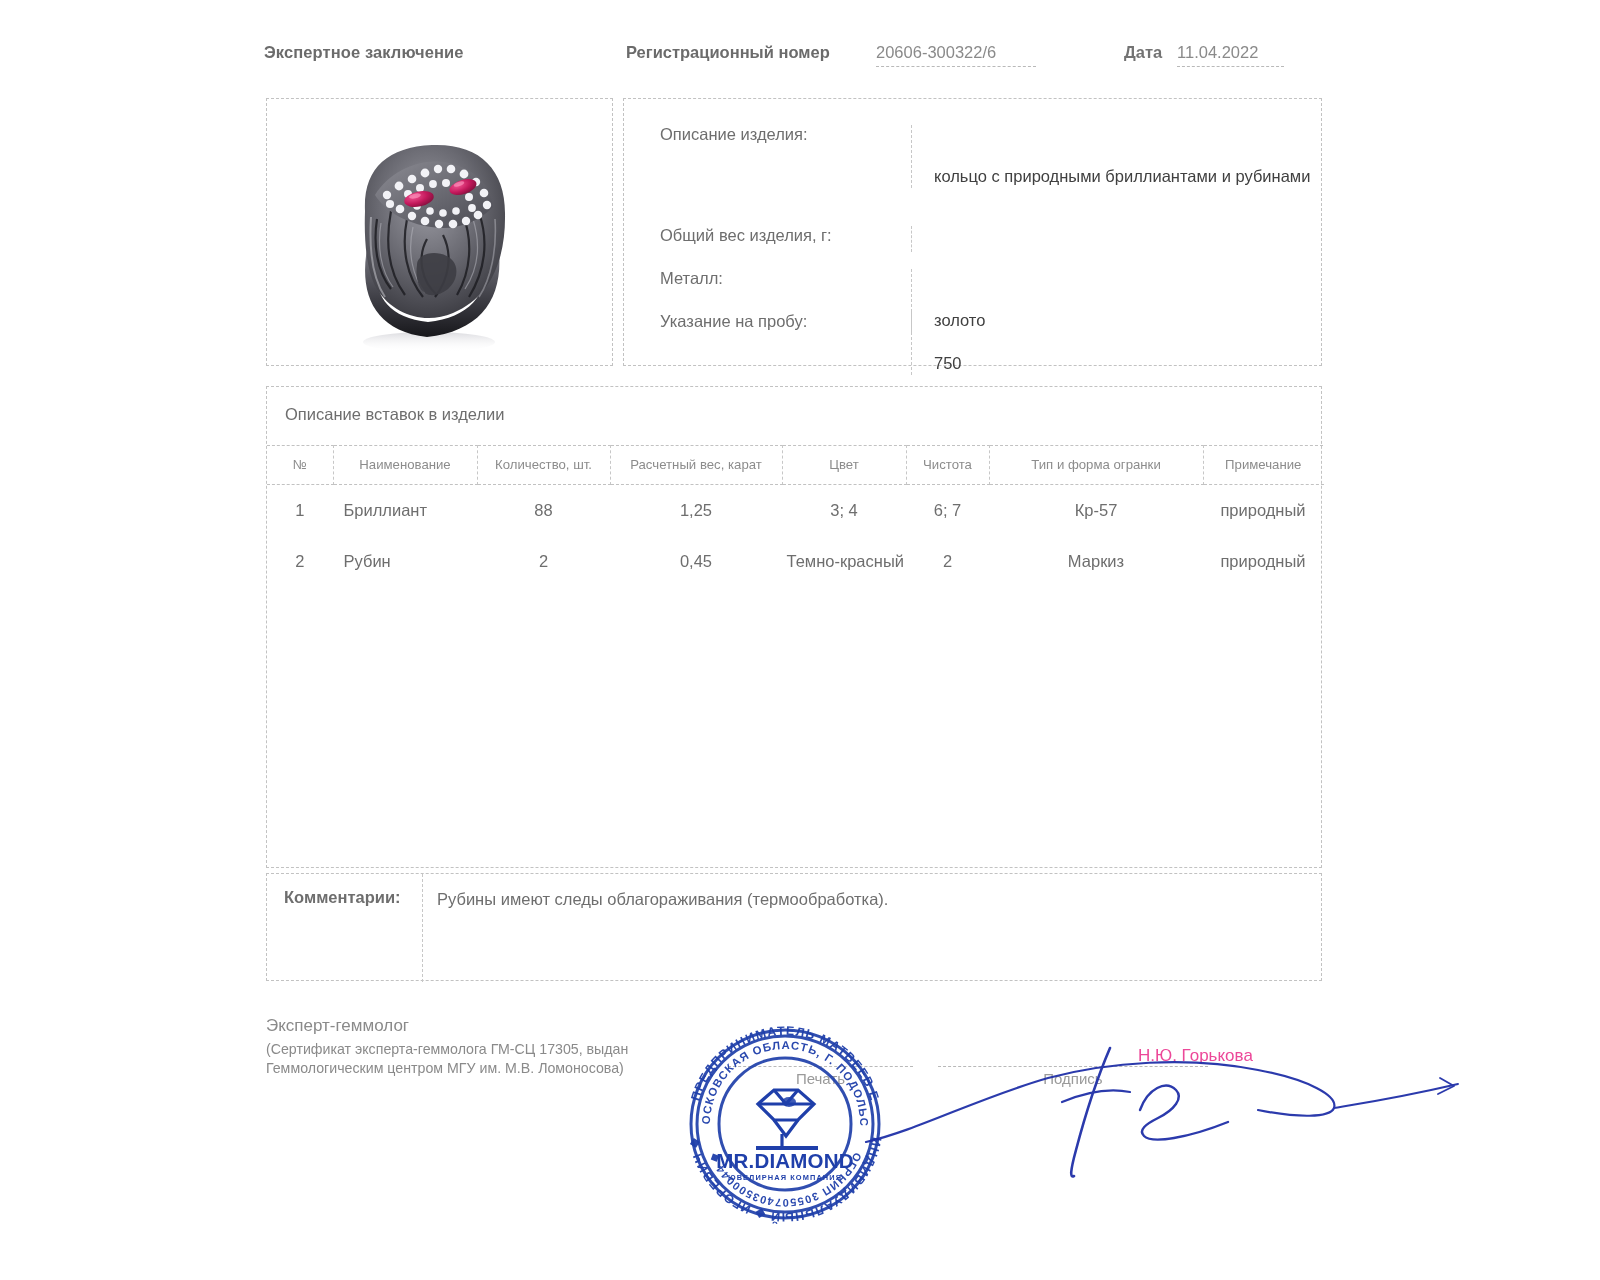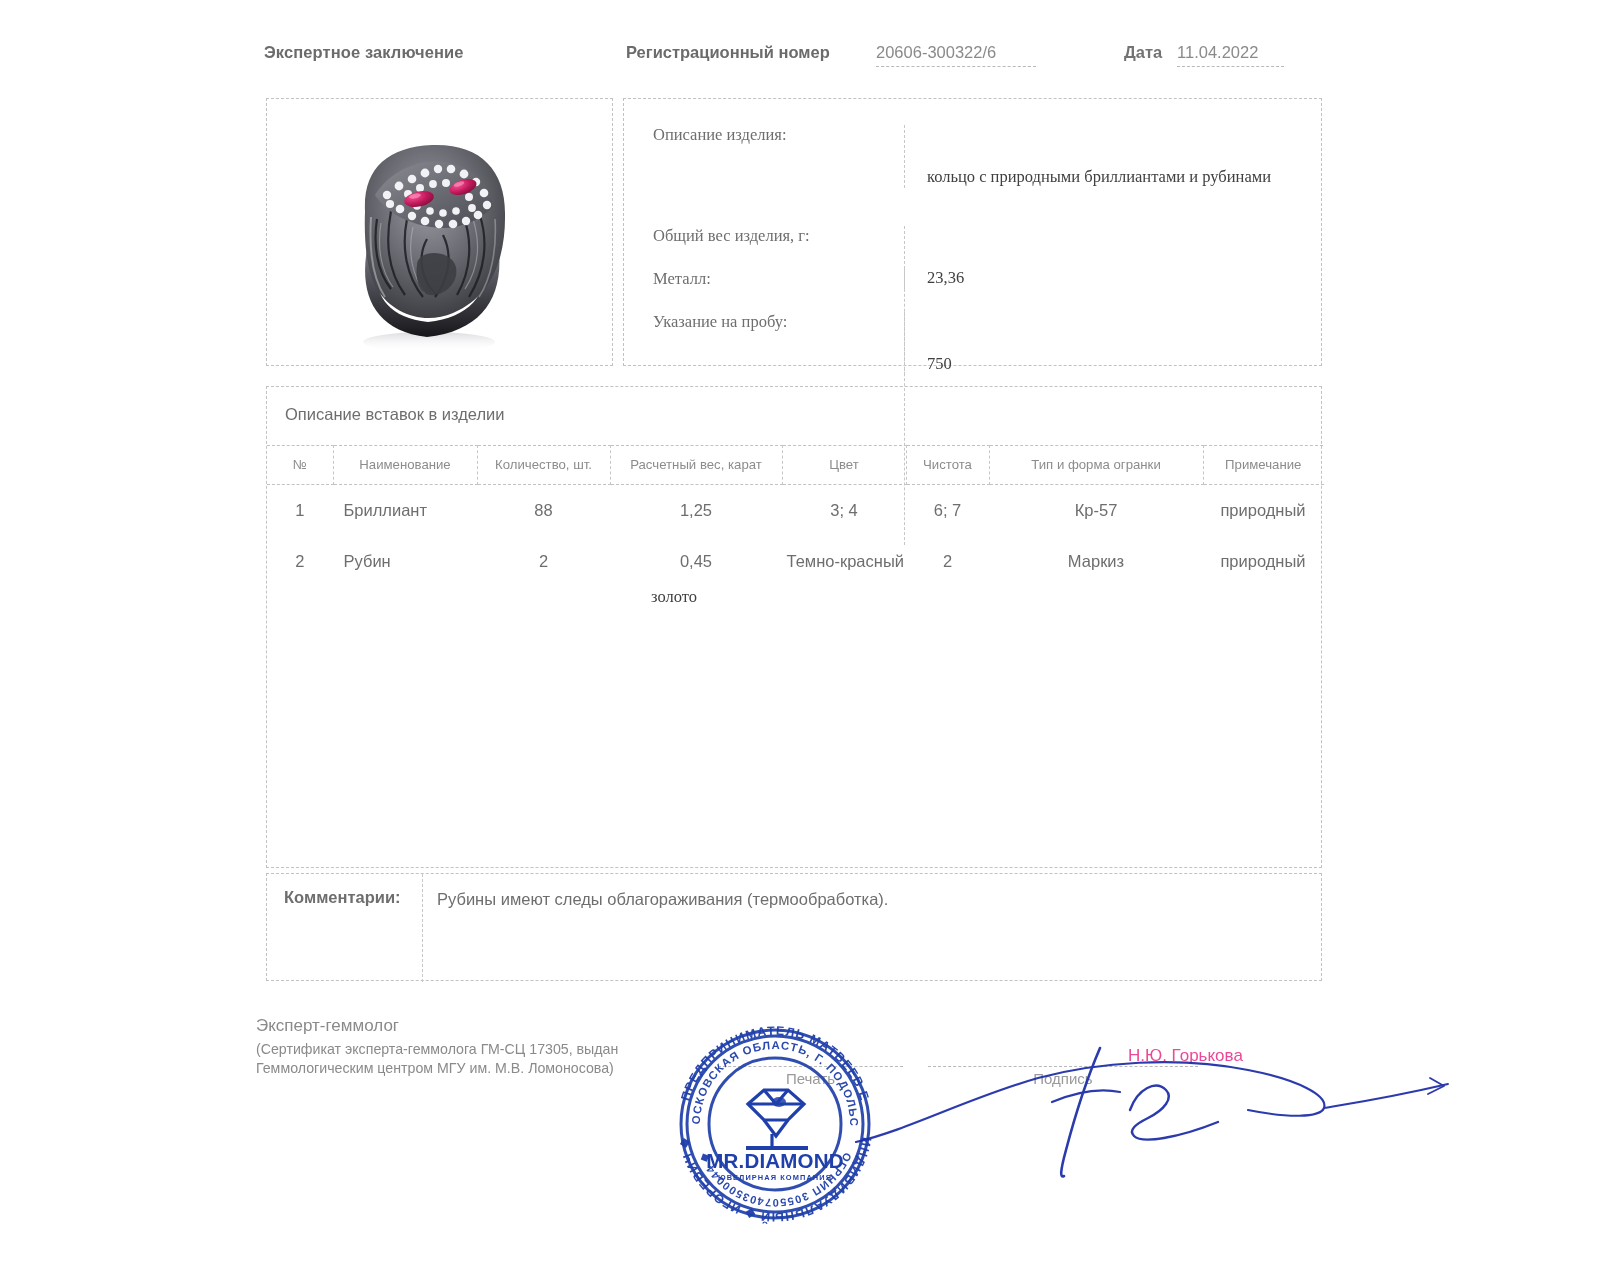--- a/index.html
+++ b/index.html
@@ -87,45 +87,44 @@
   }
   .info-box {
     position: absolute;
     left: 357px; top: 0;
     width: 699px;
     height: 268px;
     border: 1.5px dashed #c2c2c2;
   }
   .info-row {
     position: absolute;
-    left: 5px;
+    left: 12px;
     width: 699px;
     display: flex;
-    font-family: Liberation Serif, serif;
   }
   .info-label {
     width: 276px;
     flex: 0 0 276px;
     font-size: 16.5px;
     color: #6e6e6e;
     padding-left: 24px;
     border-right: 1.5px dashed #c7c7c7;
     min-height: 26px;
   }
   .info-value {
     flex: 1;
     font-size: 16.5px;
     color: #404040;
     padding-left: 22px;
     line-height: 1.42;
     margin-top: 40px;
   }
   #row-desc   { top: 26px; }
   #row-weight { top: 127px; }
-  #row-metal  { top: 170px; flex-direction: column; }
+  #row-metal  { top: 170px; }
   #row-fine   { top: 213px; }
 
   
   .inserts-box {
     position: absolute;
     left: 266px;
     top: 386px;
     width: 1056px;
     height: 482px;
     border: 1.5px dashed #c2c2c2;
@@ -204,21 +203,21 @@
     width: 900px;
     font-size: 16.5px;
     color: #6e6e6e;
     padding: 14px 0 0 14px;
     line-height: 1.4;
   }
 
   
   .footer {
     position: absolute;
-    left: 248px;
+    left: 258px;
     top: 1008px;
     width: 1056px;
     height: 260px;
   }
   .expert-title {
     position: absolute;
     left: 8px; top: 8px;
     font-size: 17px;
     color: #8a8a8a;
   }
@@ -394,21 +393,20 @@
       </svg>
     </div>
 
     <div class="info-box">
       <div class="info-row" id="row-desc">
         <div class="info-label">Описание изделия:</div>
         <div class="info-value">кольцо с природными бриллиантами и рубинами</div>
       </div>
       <div class="info-row" id="row-weight">
         <div class="info-label">Общий вес изделия, г:</div>
-        <div class="info-value">23,36</div>
       </div>
       <div class="info-row" id="row-metal">
         <div class="info-label">Металл:</div>
         <div class="info-value">золото</div>
       </div>
       <div class="info-row" id="row-fine">
         <div class="info-label">Указание на пробу:</div>
         <div class="info-value">750</div>
       </div>
     </div>

